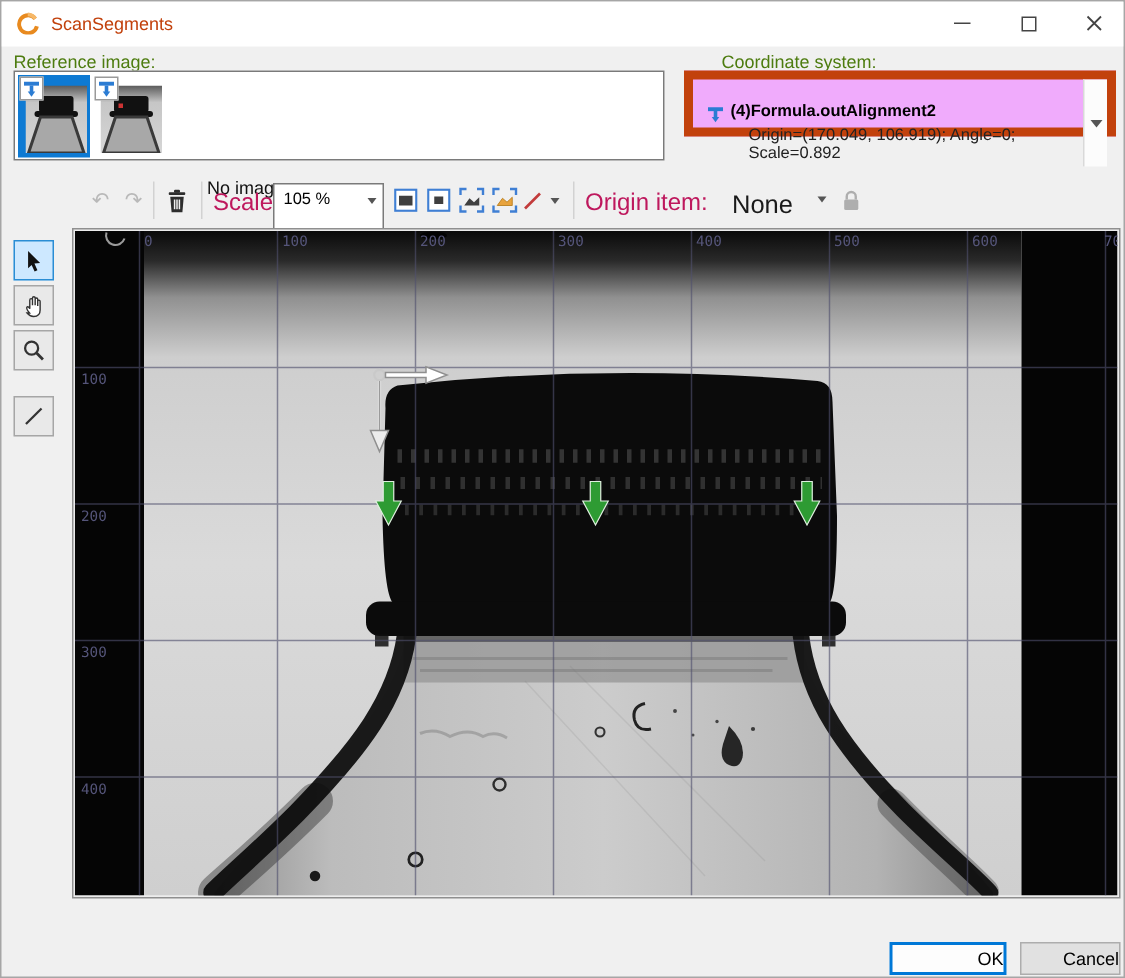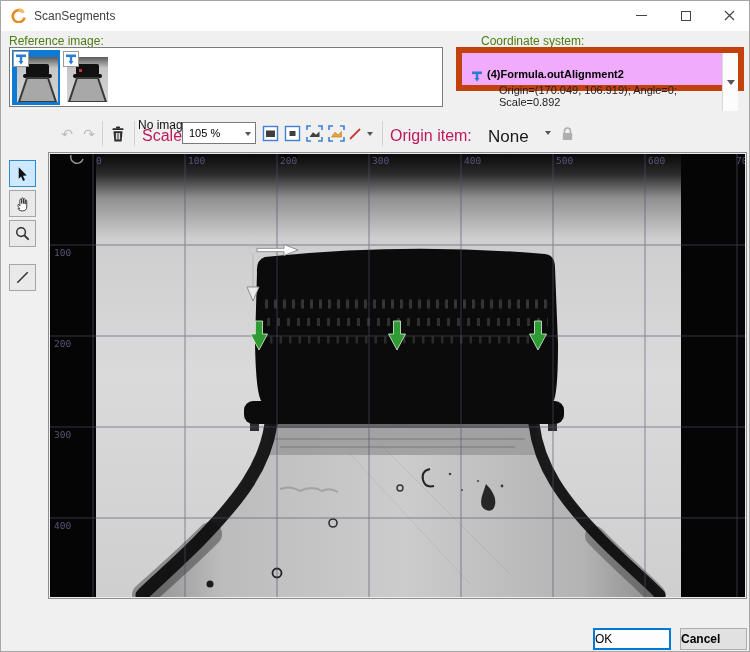--- a/index.html
+++ b/index.html
@@ -5,21 +5,21 @@
   html,body{margin:0;padding:0;background:#e6e6e6;}
   *{box-sizing:border-box;}
   .window{
     position:relative;width:750px;height:652px;background:#f0f0f0;
     border:1px solid #a6a6a6;font-family:"Liberation Sans",sans-serif;
     color:#000;overflow:hidden;
   }
   .abs{position:absolute;}
   
   .titlebar{position:absolute;left:0;top:0;width:748px;height:30px;background:#ffffff;}
-  .title-text{position:absolute;left:33px;top:8px;font-size:12px;color:#404040;}
+  .title-text{position:absolute;left:33px;top:8px;font-size:12px;color:#c2410c;}
   .winbtn{position:absolute;top:0;width:44px;height:29px;display:flex;align-items:center;justify-content:center;cursor:default;}
   .min-glyph{width:11px;height:0;border-top:1px solid #444;}
   .max-glyph{width:10px;height:10px;border:1px solid #444;}
   
   .sec-label{position:absolute;font-size:12px;color:#4d7c0f;}
   
   .reflist{position:absolute;left:8px;top:46px;width:434px;height:60px;background:#fff;border:1px solid #7a7a7a;}
   .thumb{position:absolute;top:2px;width:48px;height:55px;}
   .thumb.selected{background:#0e7ad3;}
   .thumb-img{position:absolute;right:2px;bottom:3px;}
@@ -30,33 +30,33 @@
   .coord-name{position:absolute;left:25px;top:15px;font-size:11px;font-weight:bold;color:#000;}
   .coord-details{position:absolute;left:37px;top:31px;font-size:11px;color:#222;}
   .combo-chev{position:absolute;right:0;top:0;width:16px;height:58px;border-left:1px solid #d9d9d9;display:flex;align-items:center;justify-content:center;background:#fcfcfc;}
   .tri-down{width:0;height:0;border-left:4px solid transparent;border-right:4px solid transparent;border-top:5px solid #555;}
   .tri-down.sm{border-left-width:3.5px;border-right-width:3.5px;border-top-width:4px;}
   
   .tb-sep{position:absolute;top:120px;height:25px;width:0;border-left:1px solid #d2d2d2;}
   .tb-btn{position:absolute;top:121px;width:22px;height:23px;display:flex;align-items:center;justify-content:center;}
   .tb-text{position:absolute;font-size:16px;color:#be185d;}
   .undoredo{font-size:14px;color:#b9b9b9;font-family:"DejaVu Sans",sans-serif;}
-  .scalecombo{position:absolute;left:181px;top:121px;width:74px;height:22px;background:#fff;border:1px solid #7a7a7a;}
+  .scalecombo{position:absolute;left:181px;top:121px;width:74px;height:32px;background:#fff;border:1px solid #7a7a7a;}
   .scalecombo .val{position:absolute;left:6px;top:4px;font-size:11px;color:#000;}
   .scalecombo .chev{position:absolute;right:4px;top:9px;}
   .noneval{position:absolute;left:487px;top:126px;font-size:17px;color:#1a1a1a;}
   
   .tool{position:absolute;left:8px;width:27px;height:27px;background:#e9e9e9;border:1px solid #a6a6a6;display:flex;align-items:center;justify-content:center;}
   .tool.selected{background:#cde8ff;border-color:#2a8dd4;}
   
   .canvas{position:absolute;left:47px;top:151px;width:699px;height:447px;background:#ececec;border:1px solid #8f8f8f;}
   
-  .btn{position:absolute;top:627px;height:22px;font-size:12px;display:flex;align-items:center;justify-content:flex-start;background:#e1e1e1;border:1px solid #adadad;}
+  .btn{position:absolute;top:627px;height:22px;font-size:12px;display:flex;align-items:center;justify-content:flex-end;background:#e1e1e1;border:1px solid #adadad;}
   .btn.primary{left:592px;width:78px;background:#fdfdfd;border:2px solid #0078d7;}
-  .btn.normal{left:679px;width:67px;font-weight:bold;}
+  .btn.normal{left:679px;width:67px;}
   svg text{font-family:"DejaVu Sans Mono",monospace;}
 </style>
 </head>
 <body>
 
 <div class="window">
 
   <div class="titlebar">
     <svg class="abs" style="left:10px;top:7px" width="15" height="15" viewBox="0 0 15 15">
       <path d="M12.5 4.5 A6 6 0 1 0 13.6 9.5" fill="none" stroke="#e88a1f" stroke-width="2.6"></path>

